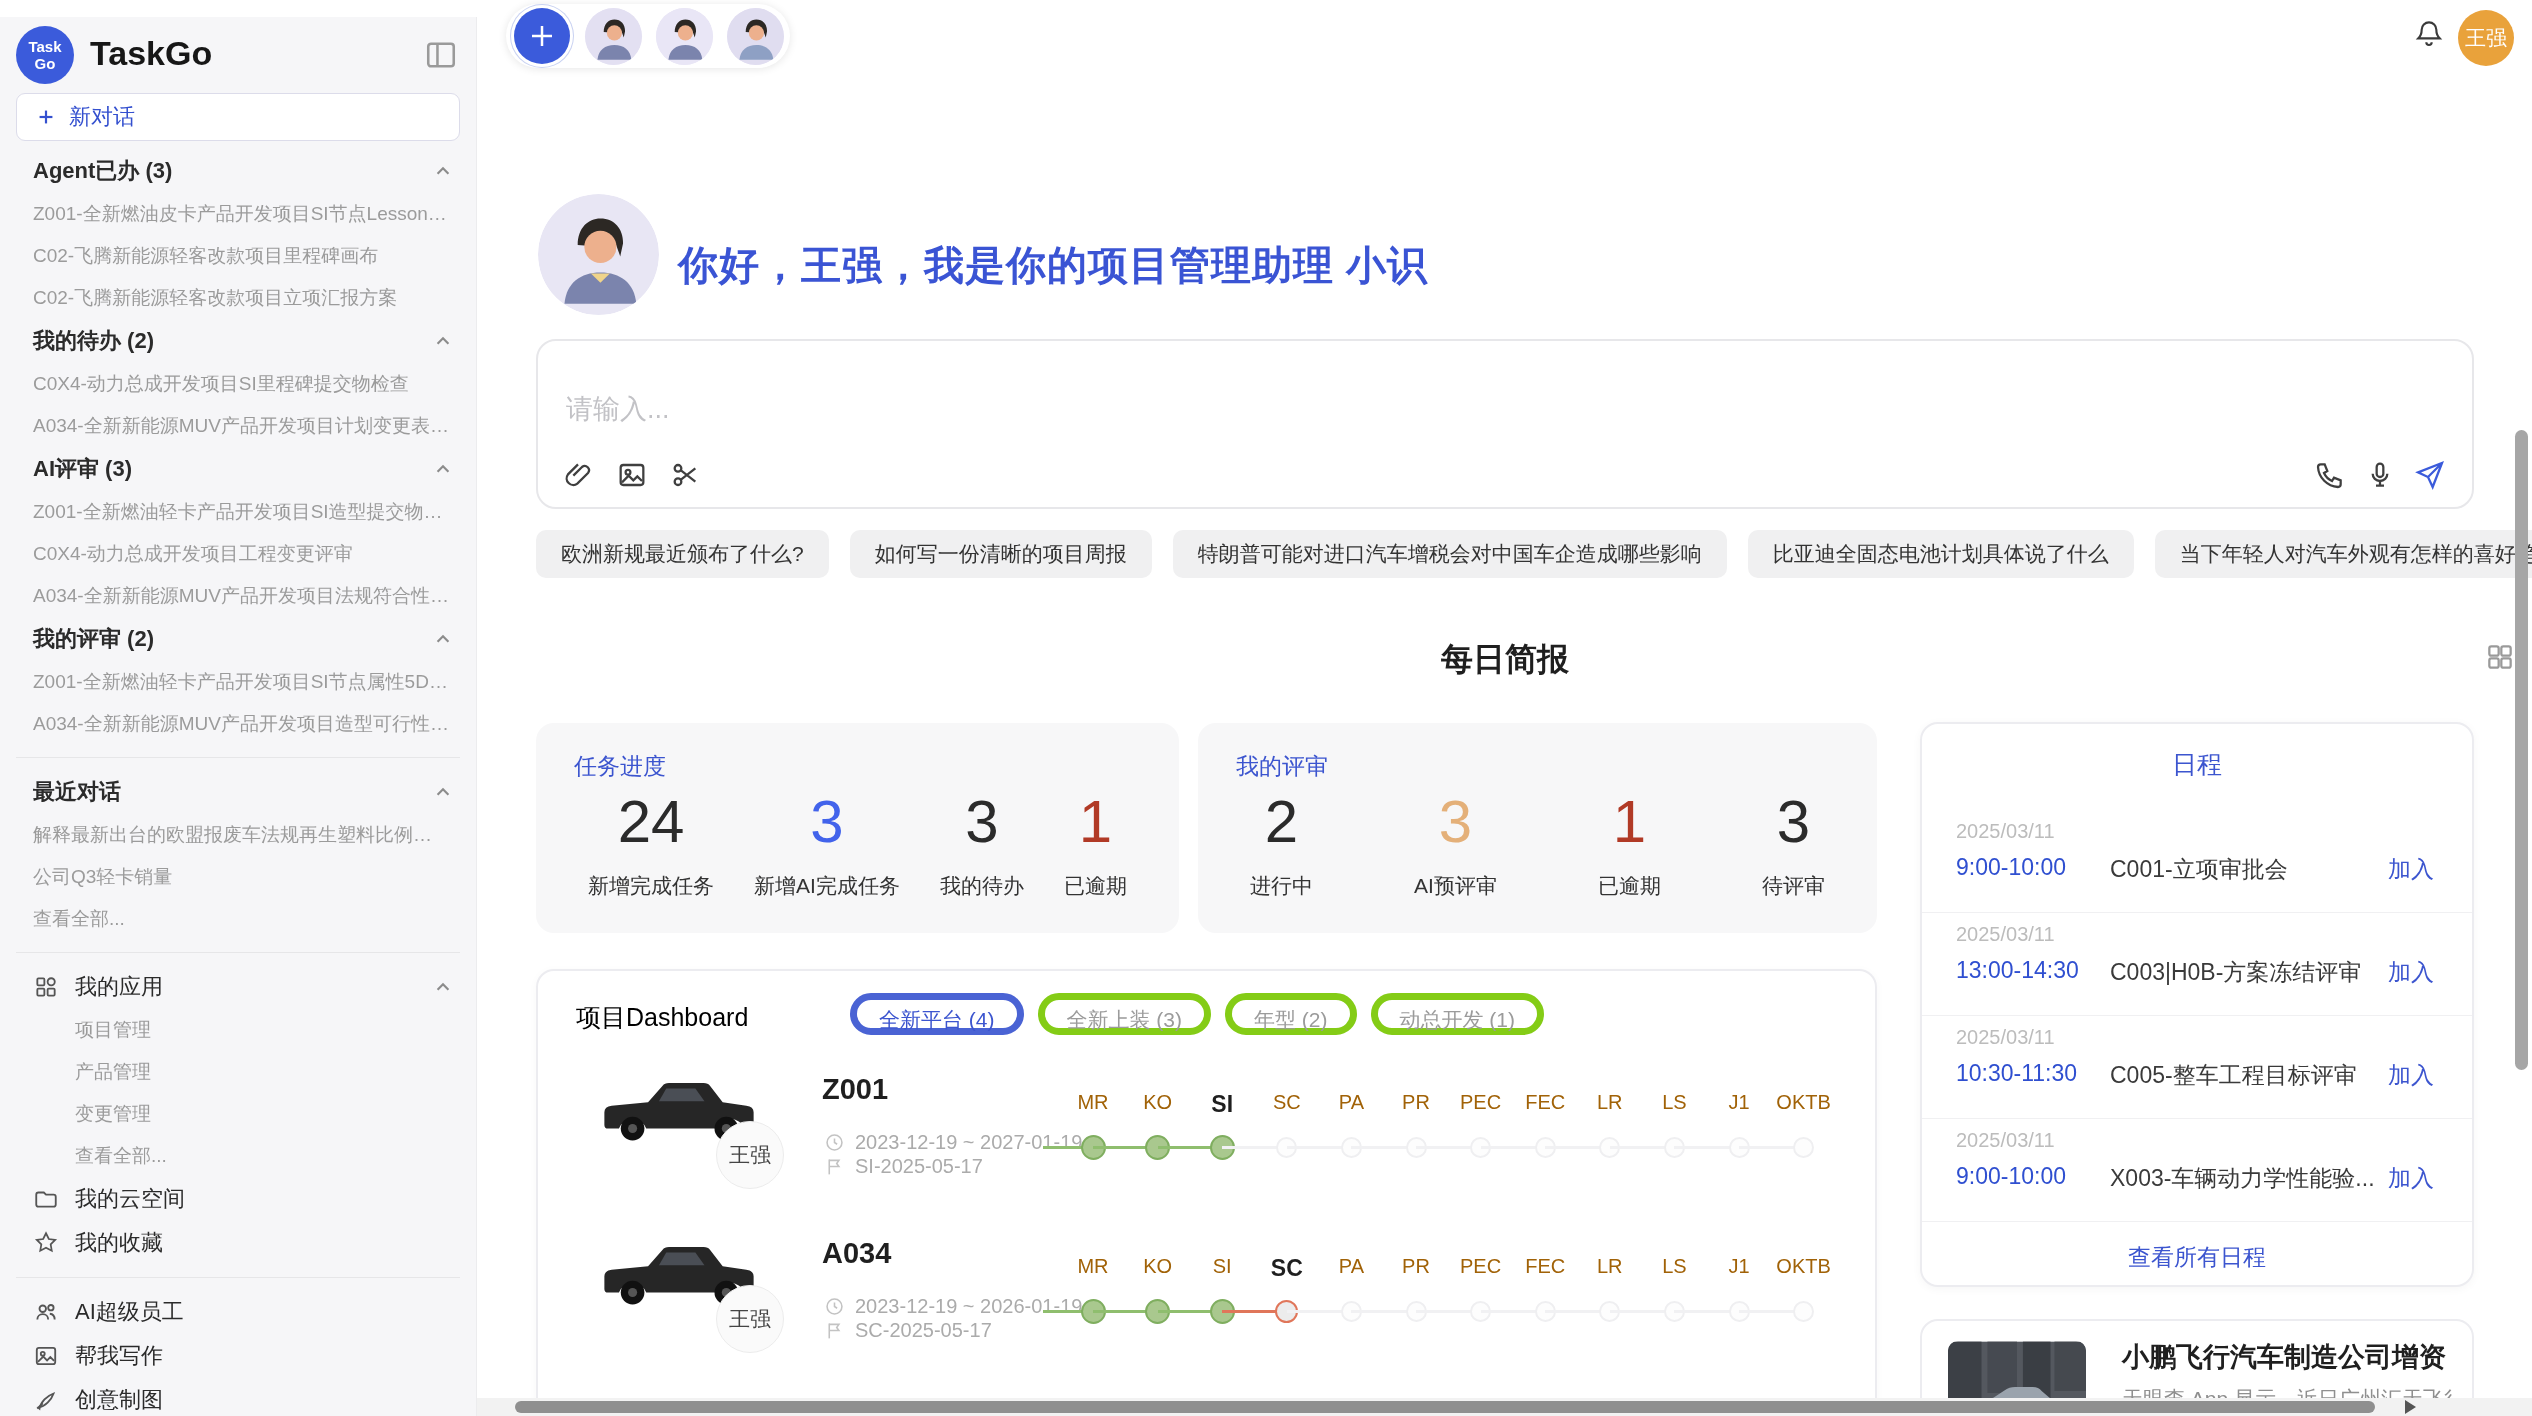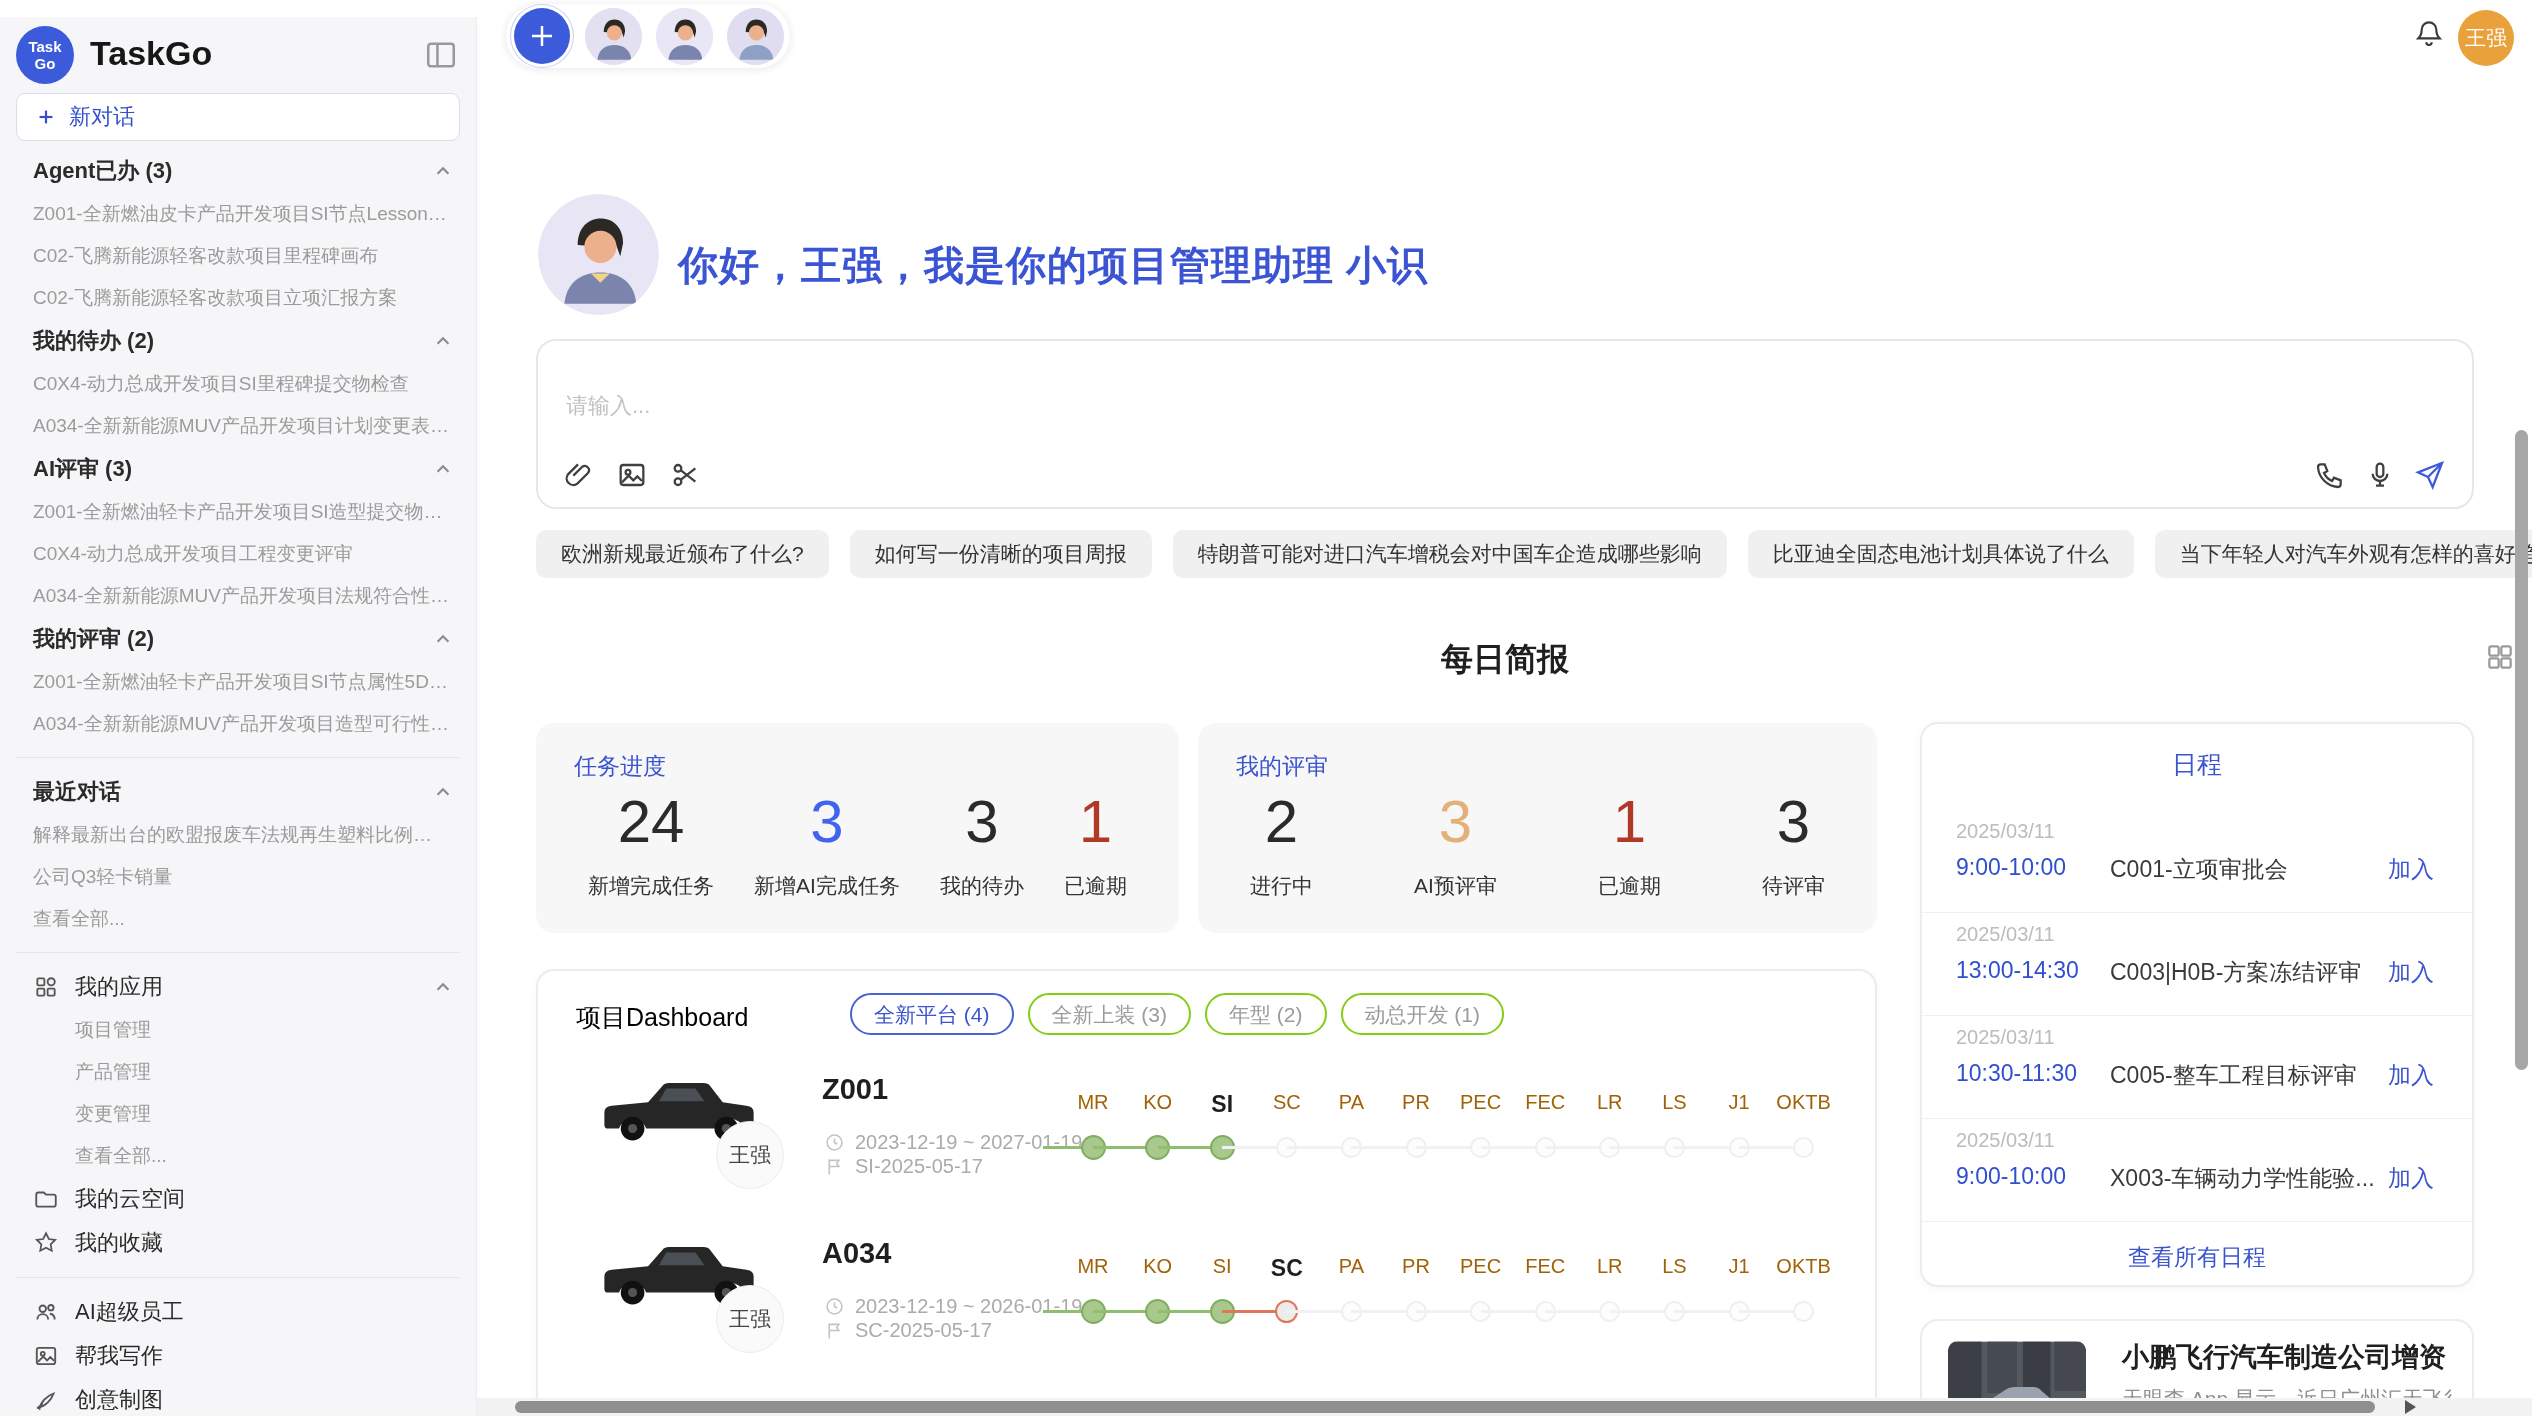--- a/index.html
+++ b/index.html
@@ -44,21 +44,21 @@
   .bell{position:absolute;left:1936px;top:17px;width:32px;height:32px;color:#3a3a3a;}
   .user-avatar{position:absolute;left:1981px;top:10px;width:56px;height:56px;border-radius:50%;
                background:#e9a23b;color:#fff;font-size:21px;display:flex;align-items:center;
                justify-content:center;}
 
   .hero-avatar{position:absolute;left:61px;top:194px;width:121px;height:121px;border-radius:50%;overflow:hidden;}
   .greeting{position:absolute;left:201px;top:238px;font-size:40px;font-weight:700;color:#3a54d4;letter-spacing:1px;}
 
   .composer{position:absolute;left:59px;top:339px;width:1938px;height:170px;background:#fff;
             border:2px solid #e7e7ea;border-radius:20px;box-sizing:border-box;}
-  .placeholder{position:absolute;left:28px;top:50px;font-size:22px;color:#c2c2c6;}
+  .placeholder{position:absolute;left:28px;top:50px;font-size:27px;color:#c2c2c6;}
   .comp-left{position:absolute;left:24px;bottom:16px;display:flex;gap:22px;}
   .comp-right{position:absolute;right:26px;bottom:16px;display:flex;gap:18px;}
   .icon-btn{width:32px;height:32px;color:#3f3f3f;}
   .icon-btn.blue{color:#3b5bdb;}
 
   .chips{position:absolute;left:59px;top:530px;width:1940px;display:flex;gap:21px;}
   .chip{height:48px;line-height:48px;padding:0 25px;background:#f0f0f1;border-radius:10px;
         font-size:21px;color:#333;white-space:nowrap;}
 
   .briefing-title{position:absolute;left:59px;top:638px;width:1938px;text-align:center;
@@ -71,21 +71,21 @@
   .stat-title{margin:28px 0 0 38px;font-size:23px;color:#3c55cf;}
   .stats{display:flex;justify-content:space-between;padding:0 52px;margin-top:4px;}
   .stat{text-align:center;}
   .stat-value{font-size:60px;font-weight:500;line-height:72px;}
   .stat-label{font-size:21px;color:#333;margin-top:14px;}
 
   .dash-card{position:absolute;left:59px;top:969px;width:1341px;height:460px;background:#fff;
              border:2px solid #ececf0;border-radius:18px;box-sizing:border-box;box-shadow:0 2px 10px rgba(0,0,0,.03);}
   .dash-title{position:absolute;left:38px;top:30px;font-size:25px;color:#000000;}
   .tabs{position:absolute;left:312px;top:22px;display:flex;gap:14px;}
-  .tab{height:42px;line-height:40px;padding:0 22px;border-radius:21px;border:2px solid #84cc16;
+  .tab{height:42px;line-height:40px;padding:0 22px;border-radius:21px;border:7px solid #84cc16;
        font-size:21px;color:#9b9b9b;background:#fff;box-sizing:border-box;white-space:nowrap;}
   .tab.active{color:#3c55cf;border-color:#4a63d4;}
 
   .project-row{position:absolute;left:0;width:100%;height:160px;}
   .truck{position:absolute;left:50px;top:4px;width:182px;height:94px;}
   .owner-badge{position:absolute;left:178px;top:58px;width:68px;height:68px;border-radius:50%;
                background:#fafafa;border:1px solid #ececec;display:flex;align-items:center;
                justify-content:center;font-size:21px;color:#444;box-sizing:border-box;}
   .proj-code{position:absolute;left:284px;top:10px;font-size:29px;font-weight:700;color:#1f1f1f;}
   .proj-meta{position:absolute;left:286px;display:flex;align-items:center;gap:10px;

